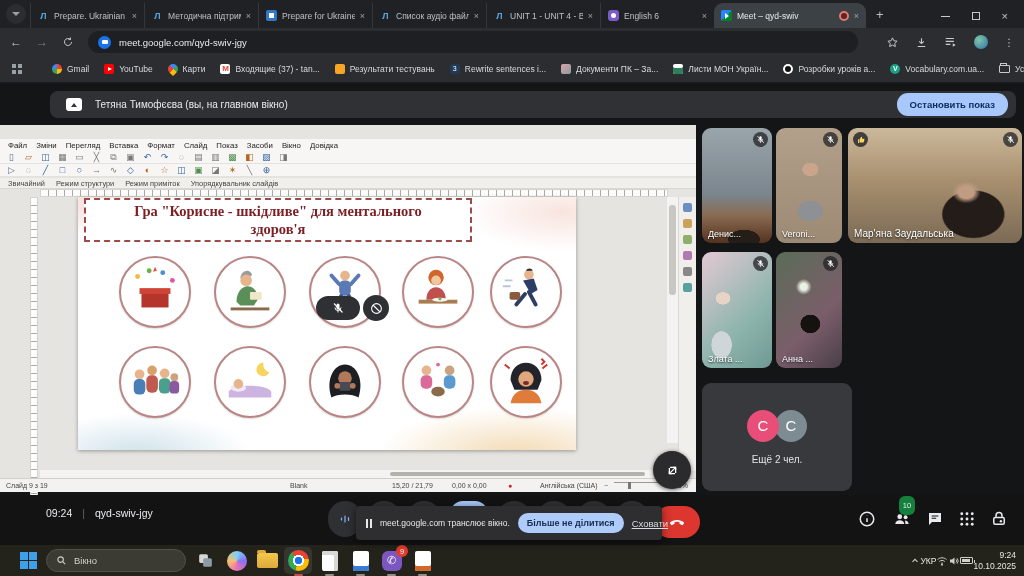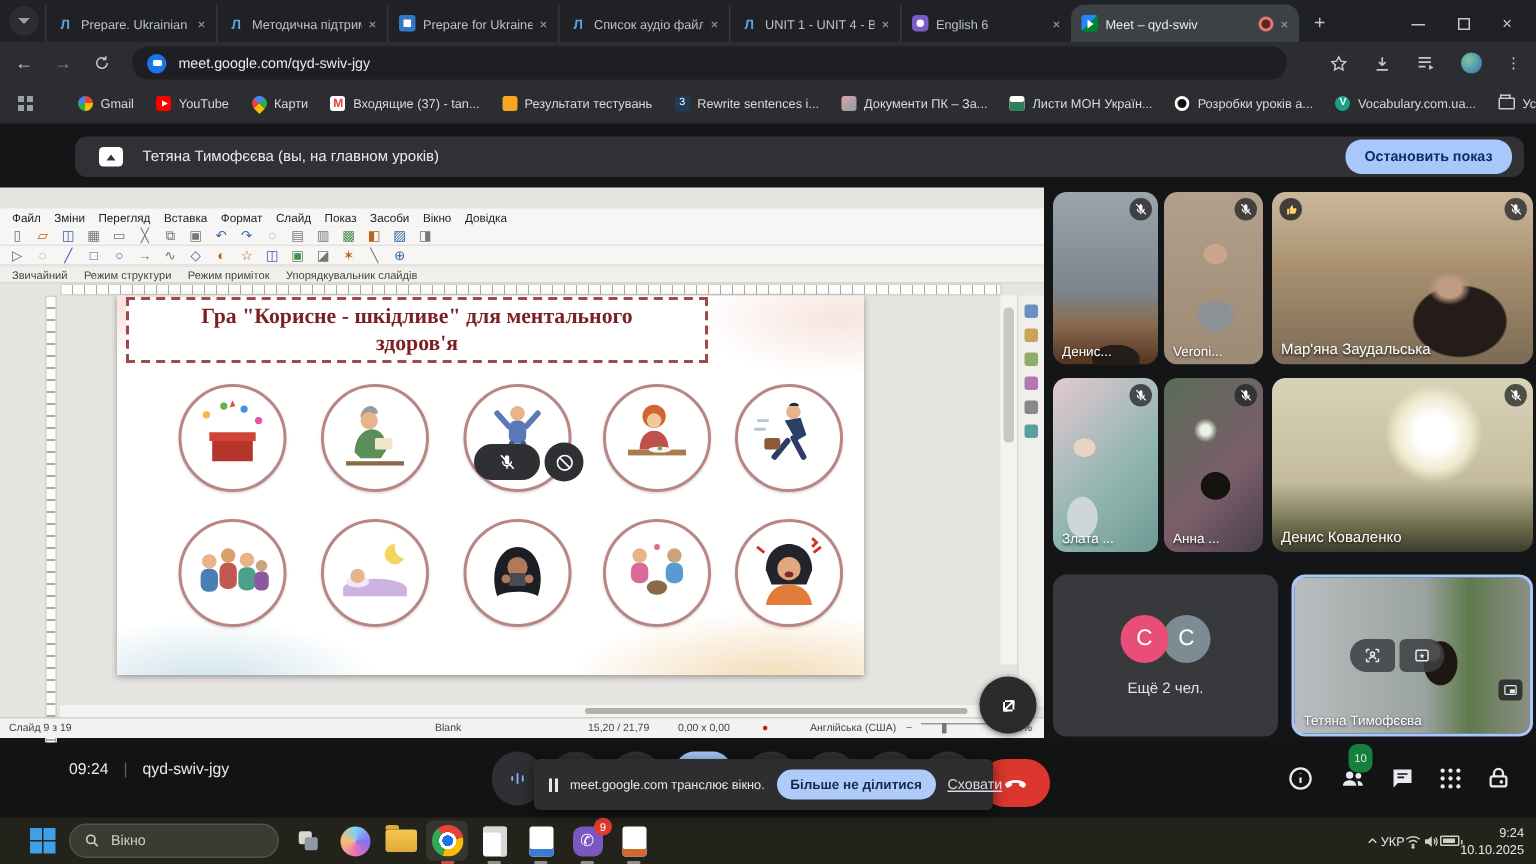--- a/index.html
+++ b/index.html
@@ -288,21 +288,21 @@
         <span>Vocabulary.com.ua...</span>
       </div>
     <div class="bm" style="margin-left:auto">
         <span class="folder-ic"></span>
         <span>Усі закладки</span>
       </div>
   </div>
 
   <div id="banner" class="abs">
     <span id="present-ic"></span>
-    <span class="btxt">Тетяна Тимофєєва (вы, на главном уроків)</span>
+    <span class="btxt">Тетяна Тимофєєва (вы, на главном вікно)</span>
     <span id="stopbtn">Остановить показ</span>
   </div>
 
   <div id="impress" class="abs">
     <div class="imenu">
       <span>Файл</span>
       <span>Зміни</span>
       <span>Перегляд</span>
       <span>Вставка</span>
       <span>Формат</span>
@@ -561,63 +561,29 @@
   <div class="tile v5" style="left:776px;top:252px;width:66px;height:116px">
     <span class="micb">
         <svg viewBox="0 0 24 24" width="9" height="9">
           <rect x="9" y="3" width="6" height="12" rx="3" fill="#fff"></rect>
           <path d="M6 11a6 6 0 0 0 12 0M12 17v4" fill="none" stroke="#fff" stroke-width="2"></path>
           <path d="M4 3l17 18" stroke="#fff" stroke-width="2.2"></path>
         </svg>
       </span>
     <span class="tname">Анна ...</span>
   </div>
-  <div class="tile v6" style="left:848px;top:252px;width:174px;height:116px">
-    <span class="micb">
-        <svg viewBox="0 0 24 24" width="9" height="9">
-          <rect x="9" y="3" width="6" height="12" rx="3" fill="#fff"></rect>
-          <path d="M6 11a6 6 0 0 0 12 0M12 17v4" fill="none" stroke="#fff" stroke-width="2"></path>
-          <path d="M4 3l17 18" stroke="#fff" stroke-width="2.2"></path>
-        </svg>
-      </span>
-    <span class="tname big">Денис Коваленко</span>
-  </div>
 
   <div class="tile" id="othertile" style="left:702px;top:383px;width:150px;height:108px">
     <div style="display:flex">
       <span class="avc" style="background:#e84e78;z-index:2">C</span>
       <span class="avc" style="background:#7d8b92;margin-left:-4px">C</span>
     </div>
     <span class="lbl">Ещё 2 чел.</span>
   </div>
 
-  <div class="tile vself" id="selftile" style="left:861px;top:383px;width:161px;height:108px">
-    <div class="selfbtns">
-      <span class="selfbtn l">
-          <svg viewBox="0 0 24 24" width="12" height="12" fill="none" stroke="#e8eaed" stroke-width="2">
-            <path d="M4 8V5a1 1 0 0 1 1-1h3M16 4h3a1 1 0 0 1 1 1v3M20 16v3a1 1 0 0 1-1 1h-3M8 20H5a1 1 0 0 1-1-1v-3"></path>
-            <circle cx="12" cy="10" r="2.6"></circle>
-            <path d="M7.5 17c1-2.4 2.7-3.4 4.5-3.4s3.5 1 4.5 3.4"></path>
-          </svg>
-        </span>
-      <span class="selfbtn r">
-          <svg viewBox="0 0 24 24" width="12" height="12" fill="none" stroke="#e8eaed" stroke-width="2">
-            <rect x="4" y="5" width="16" height="14" rx="2"></rect>
-            <path d="M12 9l1 2.2 2.3.3-1.7 1.6.4 2.3-2-1.1-2 1.1.4-2.3-1.7-1.6 2.3-.3z" fill="#e8eaed" stroke="none"></path>
-          </svg>
-        </span>
-    </div>
-    <span class="tname">Тетяна Тимофєєва</span>
-    <span class="pip">
-        <svg viewBox="0 0 24 24" width="10" height="10" fill="none" stroke="#e8eaed" stroke-width="2">
-          <rect x="3" y="5" width="18" height="14" rx="2"></rect>
-          <rect x="11" y="11" width="8" height="6" fill="#e8eaed" stroke="none"></rect>
-        </svg>
-      </span>
-  </div>
 
   <div id="meetbar" class="abs">
     <div id="meetinfo">
       <span>09:24</span>
       <span class="sep">|</span>
       <span>qyd-swiv-jgy</span>
     </div>
 
     <div class="cbtn pill" style="left:328px">
       <svg viewBox="0 0 24 24" width="12" height="12">

